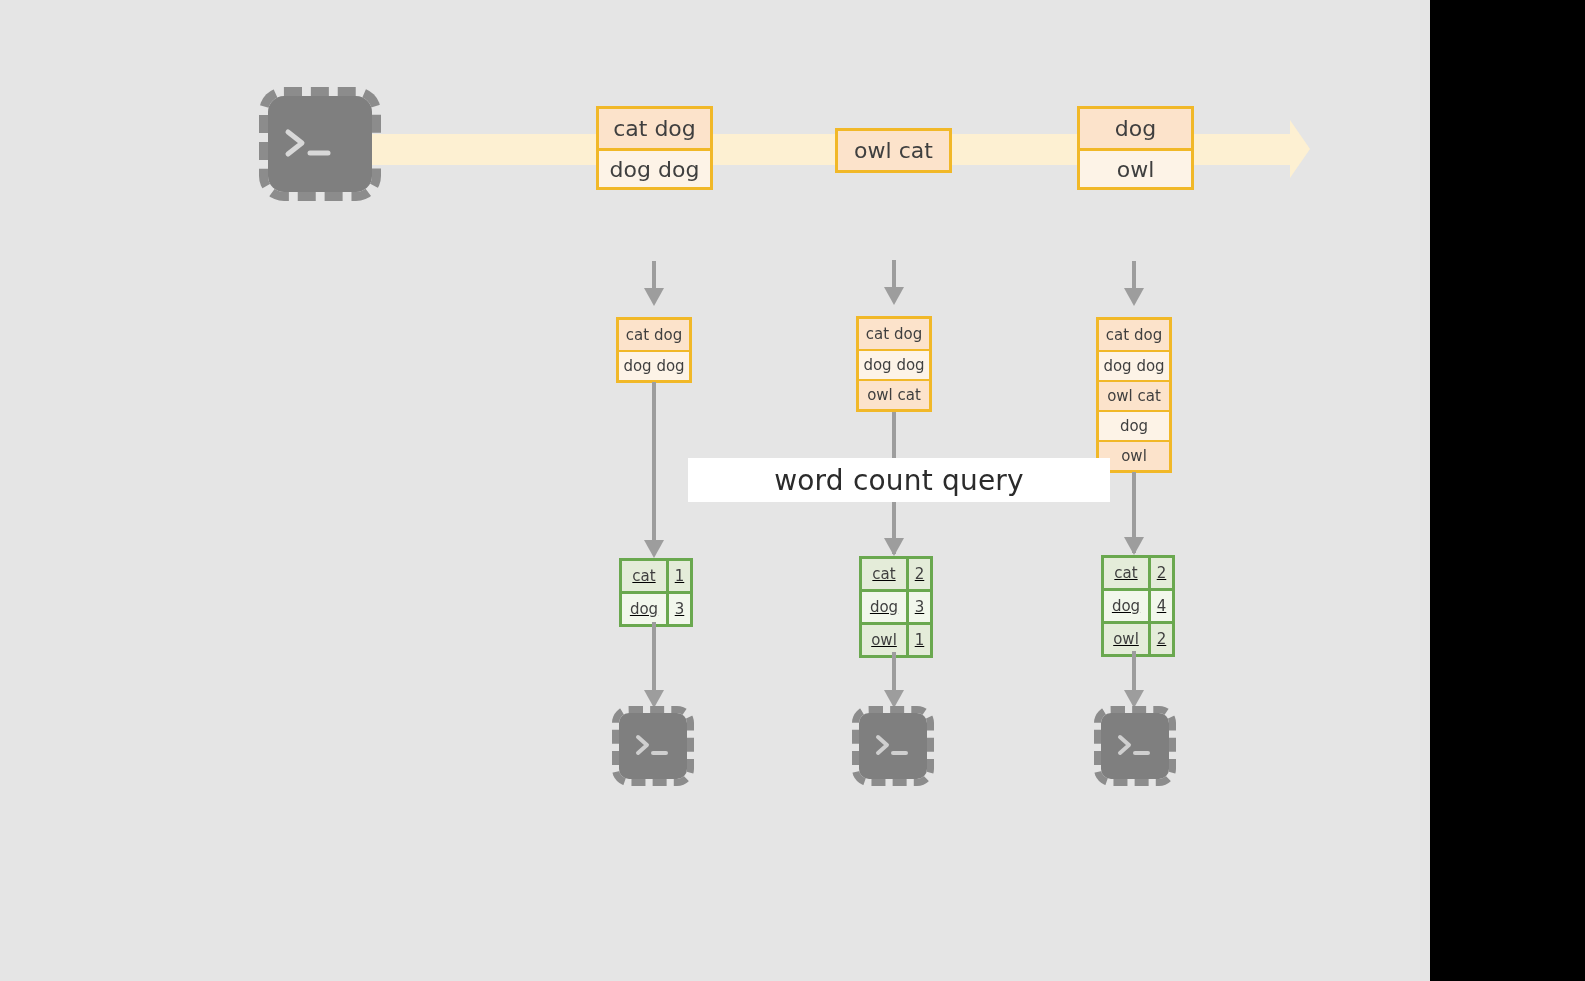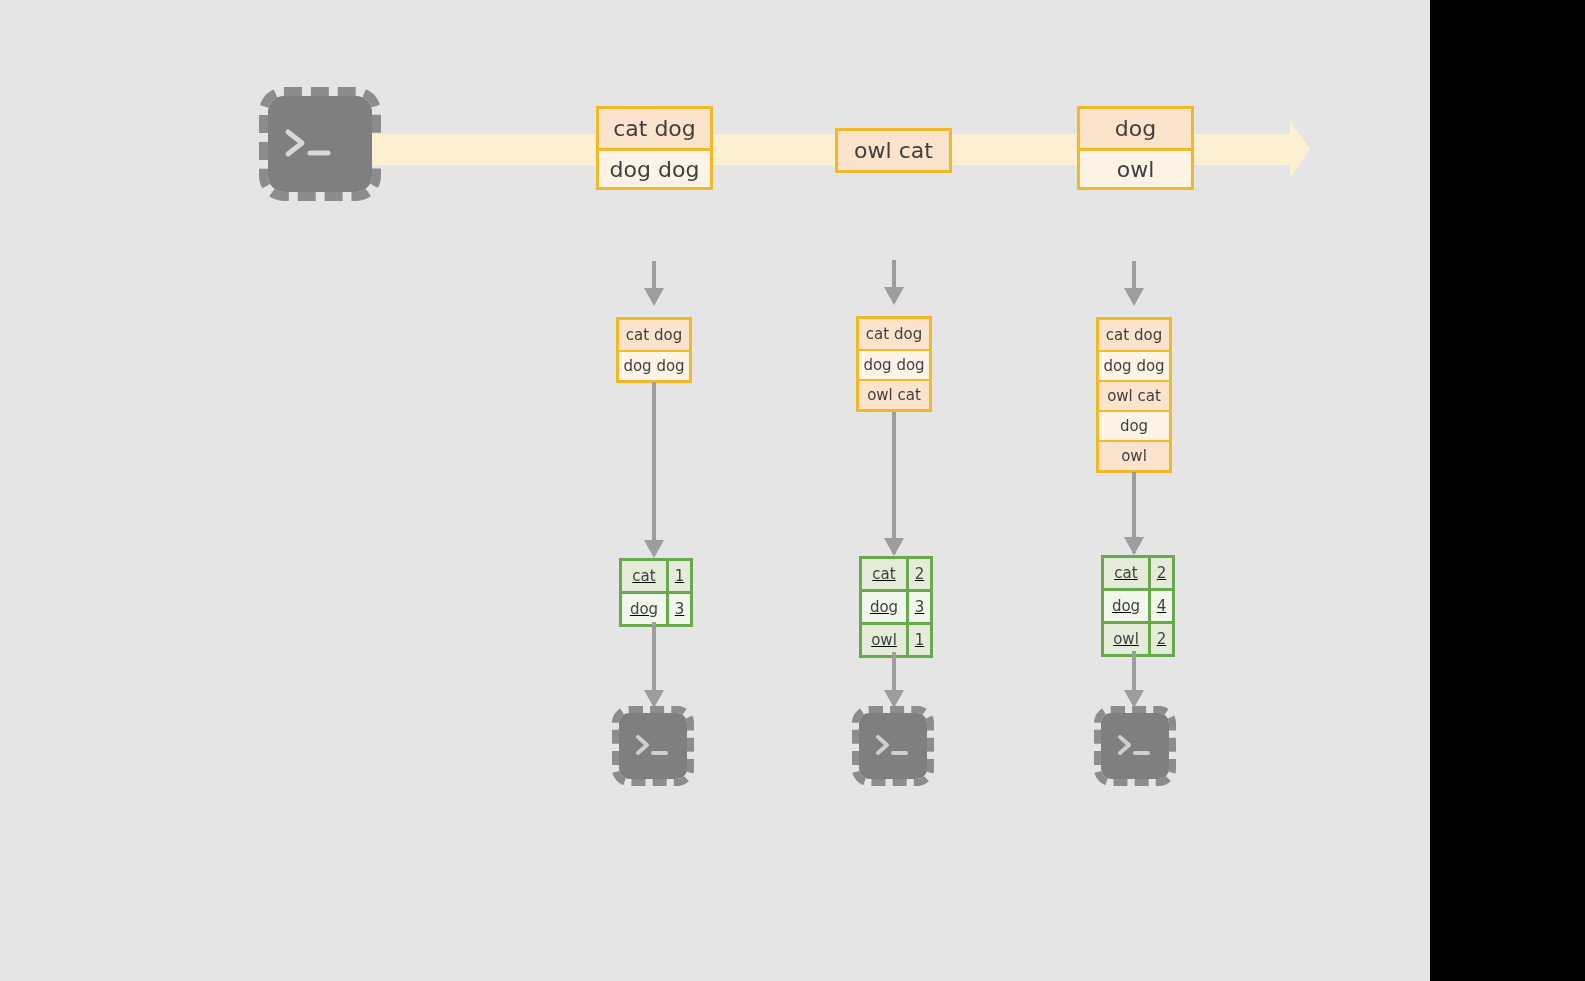--- a/index.html
+++ b/index.html
@@ -243,20 +243,23 @@
 
   <div class="vline" style="left:652px; top:382px; height:172px;"></div>
   <div class="vhead" style="left:644px; top:540px;"></div>
 
   <div class="vline" style="left:892px; top:412px; height:142px;"></div>
   <div class="vhead" style="left:884px; top:538px;"></div>
 
   <div class="vline" style="left:1132px; top:472px; height:81px;"></div>
   <div class="vhead" style="left:1124px; top:537px;"></div>
 
+  <div class="banner">
+    <span class="label">word count query</span>
+  </div>
 
   <div class="gbox gt-1">
     <div class="grow alt">
       <div class="gcell gword">cat</div>
       <div class="gcell gcount">1</div>
     </div>
     <div class="grow">
       <div class="gcell gword">dog</div>
       <div class="gcell gcount">3</div>
     </div>

